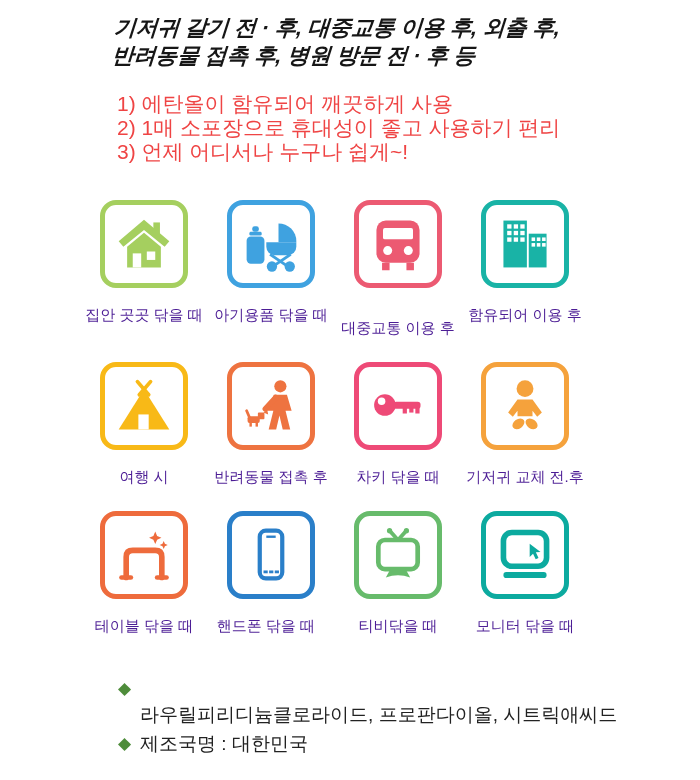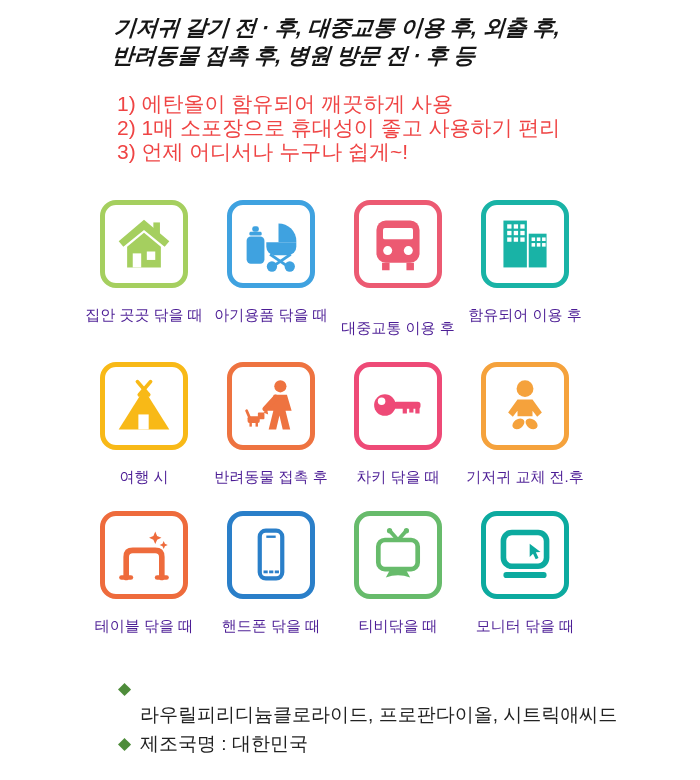--- a/index.html
+++ b/index.html
@@ -196,21 +196,21 @@
           <path d="M13 56 V34 Q13 27 20 27 H44 Q51 27 51 34 V56" fill="none" stroke="currentColor" stroke-width="6" stroke-linecap="round"></path>
           <line x1="8" y1="56" x2="18" y2="56" stroke="currentColor" stroke-width="5" stroke-linecap="round"></line>
           <line x1="46" y1="56" x2="56" y2="56" stroke="currentColor" stroke-width="5" stroke-linecap="round"></line>
           <path d="M44 7 l2 4.6 4.6 2 -4.6 2 -2 4.6 -2 -4.6 -4.6 -2 4.6 -2 z" fill="currentColor"></path>
           <path d="M53 17 l1.3 3 3 1.3 -3 1.3 -1.3 3 -1.3 -3 -3 -1.3 3 -1.3 z" fill="currentColor"></path>
         </svg>
       </div>
       <div class="tile-label">테이블 닦을 때</div>
     </div>
 
-    <div class="tile" style="color: rgb(42, 127, 201);">
+    <div class="tile" style="color: rgb(42, 127, 201); align-items: flex-end;">
       <div class="tile-box">
         <svg viewBox="0 0 64 64" fill="none" stroke="currentColor">
           <rect x="20" y="6" width="24" height="51" rx="6.5" stroke-width="4.5"></rect>
           <line x1="27" y1="12.5" x2="37" y2="12.5" stroke-width="2.5"></line>
           <line x1="24" y1="50" x2="28.5" y2="50" stroke-width="3"></line>
           <line x1="30" y1="50" x2="34.5" y2="50" stroke-width="3"></line>
           <line x1="36" y1="50" x2="40.5" y2="50" stroke-width="3"></line>
         </svg>
       </div>
       <div class="tile-label">핸드폰 닦을 때</div>

